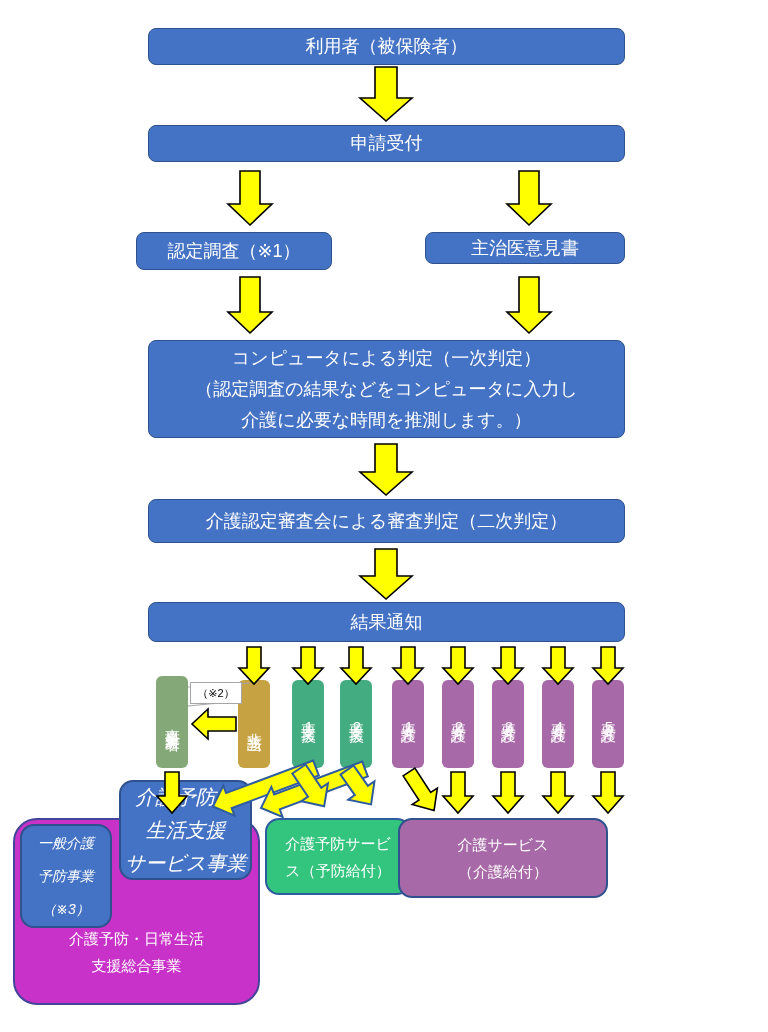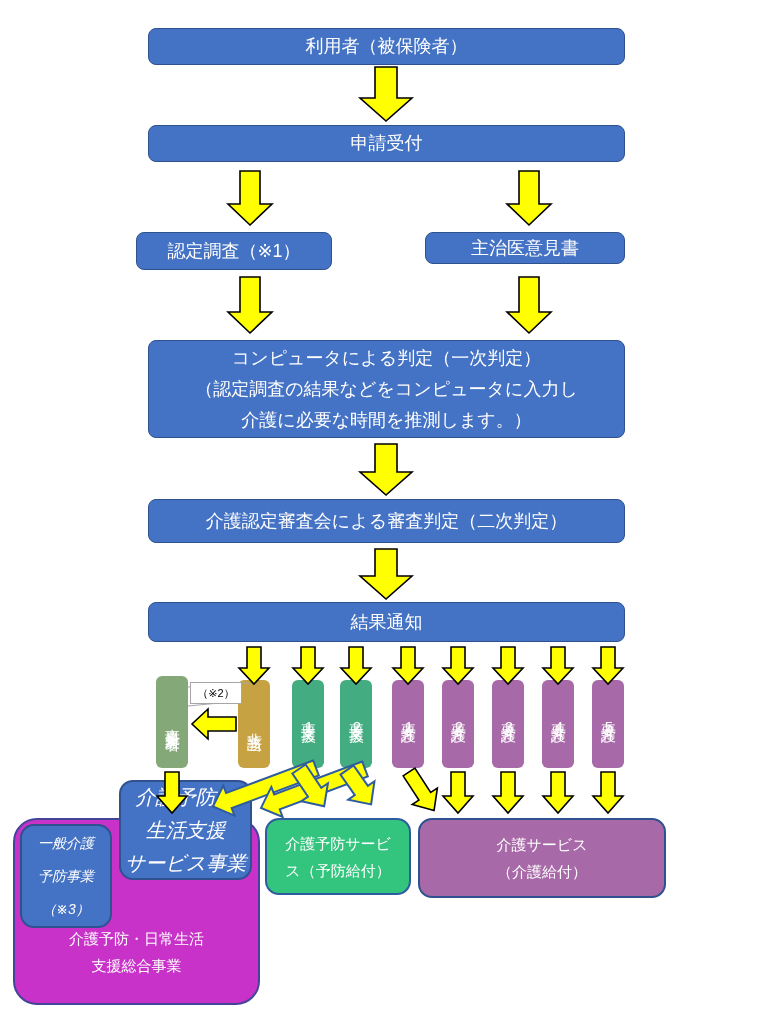--- a/index.html
+++ b/index.html
@@ -120,21 +120,21 @@
     <span class="ln">介護予防・</span>
     <span class="ln">生活支援</span>
     <span class="ln">サービス事業</span>
   </div>
 
   <div class="bigbox greenbox" style="left:265px;top:818px;width:146px;height:77px">
     <span class="ln">介護予防サービ</span>
     <span class="ln">ス（予防給付）</span>
   </div>
 
-  <div class="bigbox purplebox" style="left:418px;top:818px;width:248px;height:80px">
+  <div class="bigbox purplebox" style="left:398px;top:818px;width:210px;height:80px">
     <span class="ln">介護サービス</span>
     <span class="ln">（介護給付）</span>
   </div>
 
   <svg class="arrowlayer" viewBox="0 0 768 1032">
 
     <line class="leader" x1="188" y1="687" x2="250" y2="683"></line>
     <line class="leader" x1="188" y1="706" x2="240" y2="701"></line>
 
     <polygon class="arw" points="375,67 397,67 397,98 412,98 386,121 360,98 375,98"></polygon>

